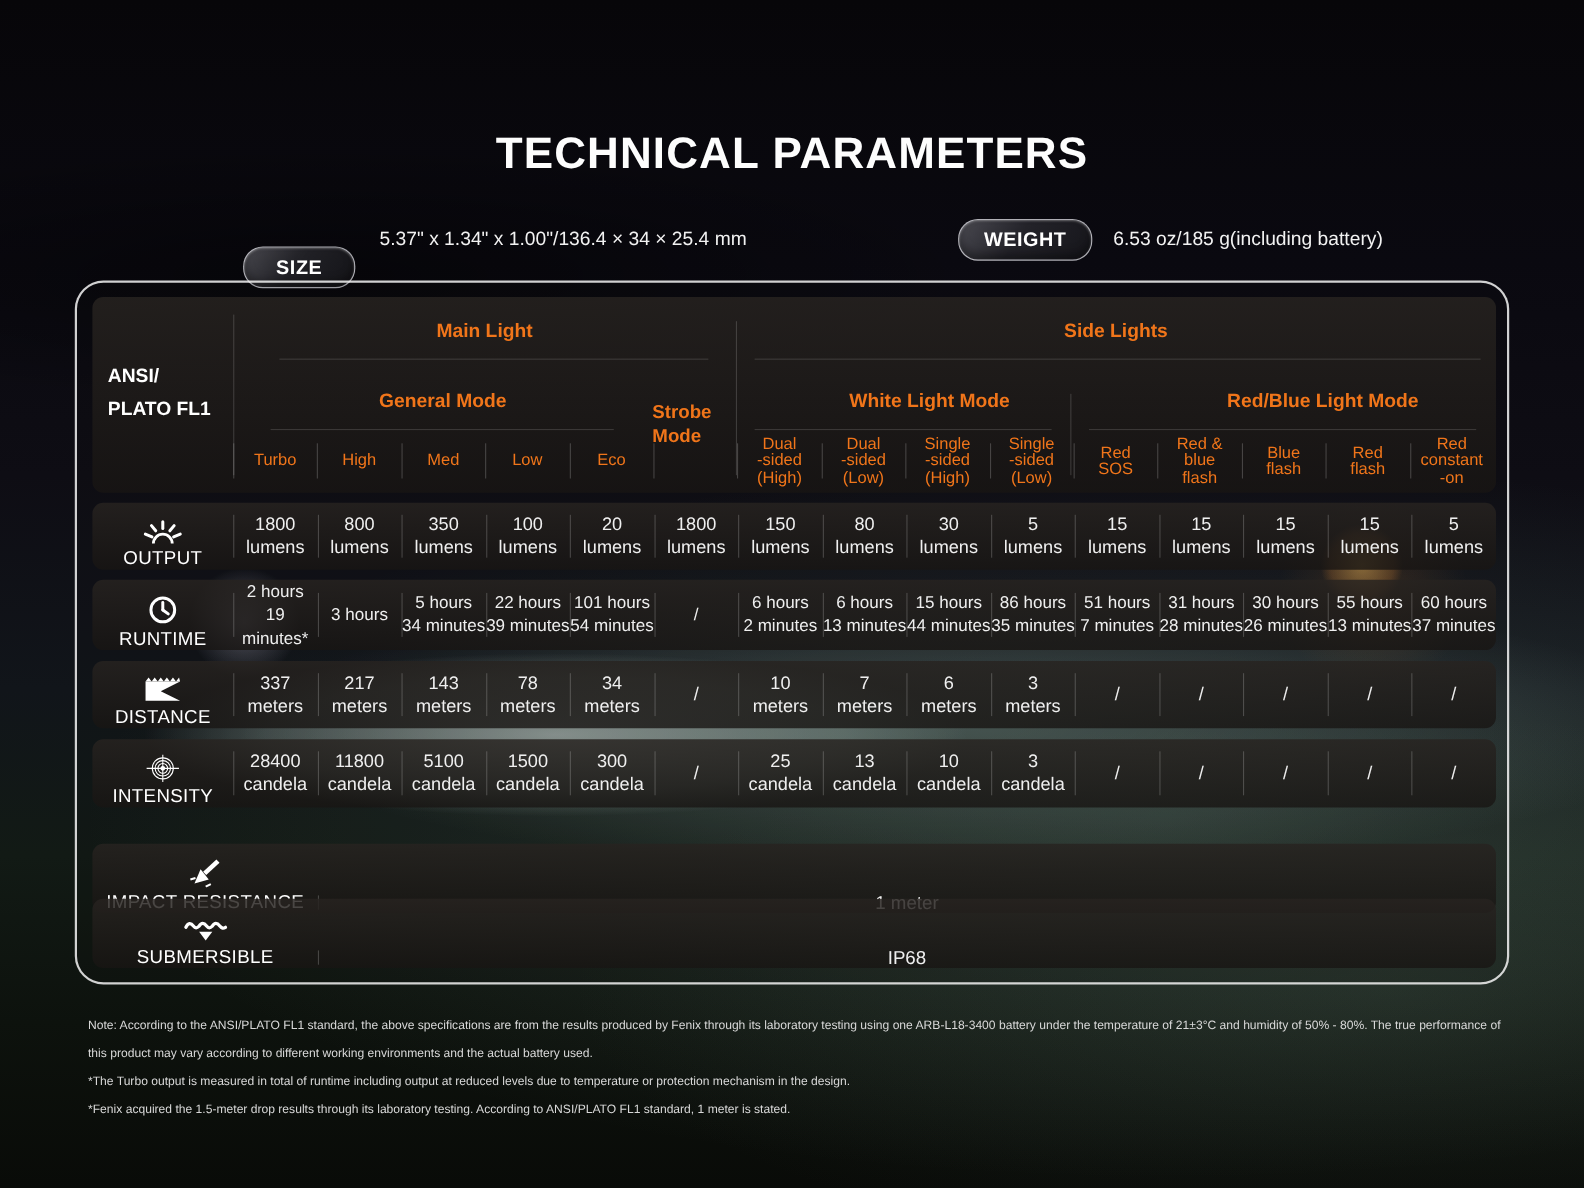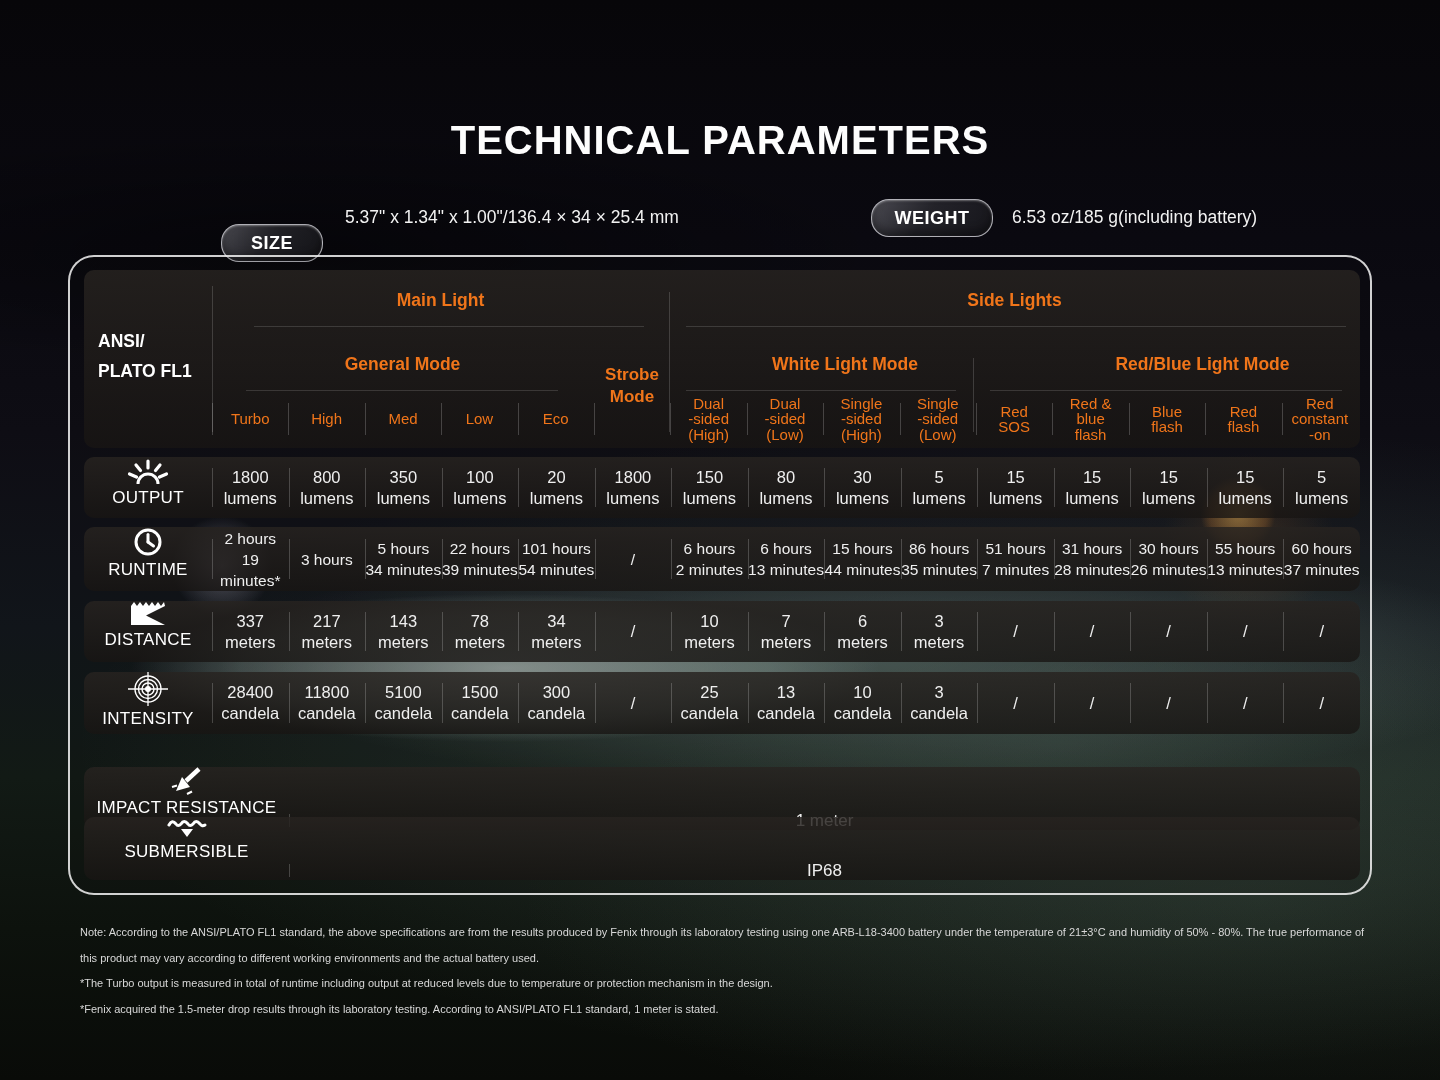--- a/index.html
+++ b/index.html
@@ -56,28 +56,28 @@
   .r-intensity{top:415px;height:62px;}
   .r-impact{top:510px;height:63px;}
   .r-sub{top:560px;height:63px;}
   
   .hdr-orange{position:absolute;color:#f0751a;font-weight:bold;font-size:17.5px;text-align:center;}
   .ansi{position:absolute;left:14px;top:56px;width:112px;color:#fff;font-weight:bold;
         font-size:17.5px;line-height:30px;white-space:pre-line;}
   .hline{position:absolute;height:1px;background:rgba(255,255,255,.14);}
   .vline{position:absolute;width:1px;background:rgba(255,255,255,.16);}
   .strobe{position:absolute;left:509px;top:94px;width:78px;color:#f0751a;font-weight:bold;
-          font-size:17px;line-height:22px;text-align:center;white-space:pre-line;}
+          font-size:17px;line-height:22px;white-space:pre-line;}
   .subrow{position:absolute;left:128px;right:2px;top:124px;height:50px;
           display:grid;grid-template-columns:repeat(15,1fr);}
   .subrow .cell{font-size:15px;line-height:15.5px;color:#f0751a;font-weight:normal;}
   
   .rowflex{display:flex;height:100%;}
   .rlabel{width:128px;display:flex;flex-direction:column;align-items:center;
-          justify-content:flex-start;gap:3px;flex:none;}
+          justify-content:flex-end;gap:3px;flex:none;margin-top:14px;}
   .rlabel.wide{width:205px;}
   .rtitle{color:#fff;font-size:17px;letter-spacing:.3px;white-space:nowrap;}
   .cells{flex:1;display:grid;grid-template-columns:repeat(15,1fr);}
   .cell{display:flex;align-items:center;justify-content:center;text-align:center;
         white-space:pre-line;color:#efefef;position:relative;font-size:16.5px;line-height:21px;}
   .cell::before{content:"";position:absolute;left:0;top:18%;height:64%;width:1px;
         background:rgba(255,255,255,.20);}
   .r-runtime .cell{font-size:15.5px;line-height:21px;}
   .fullspan{flex:1;display:flex;align-items:center;justify-content:center;
         color:#efefef;font-size:17px;position:relative;margin-top:44px;}

